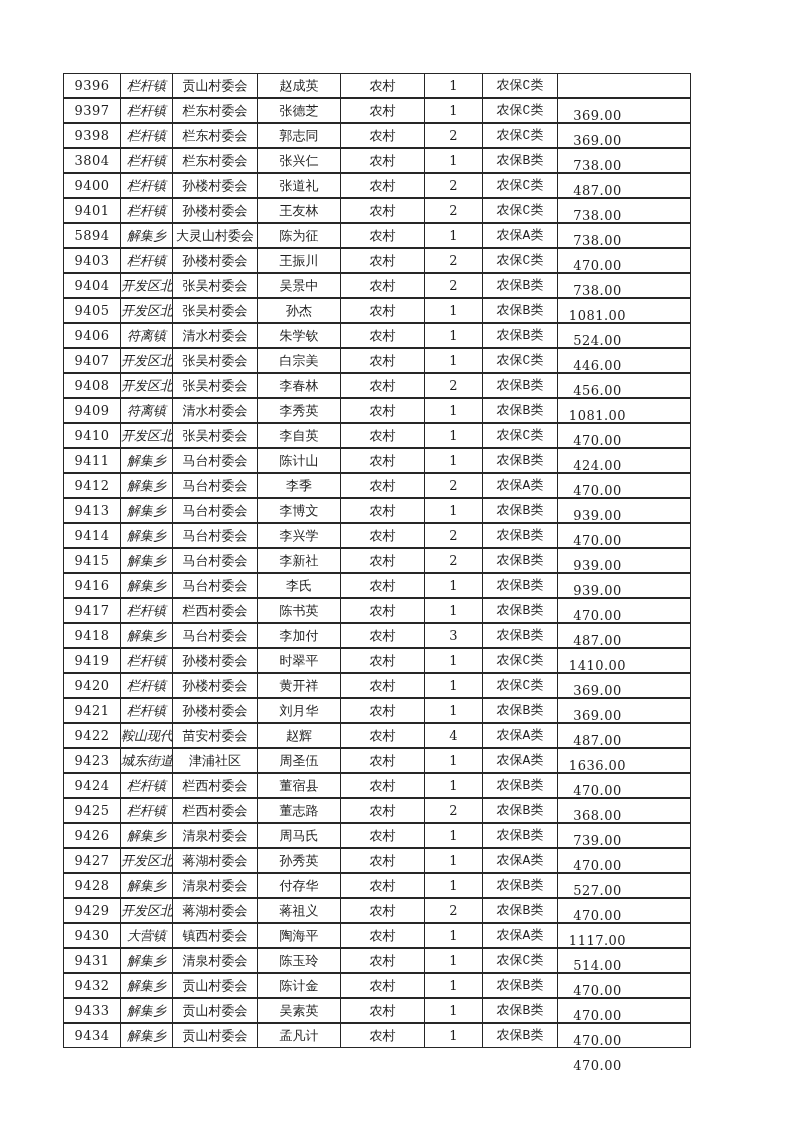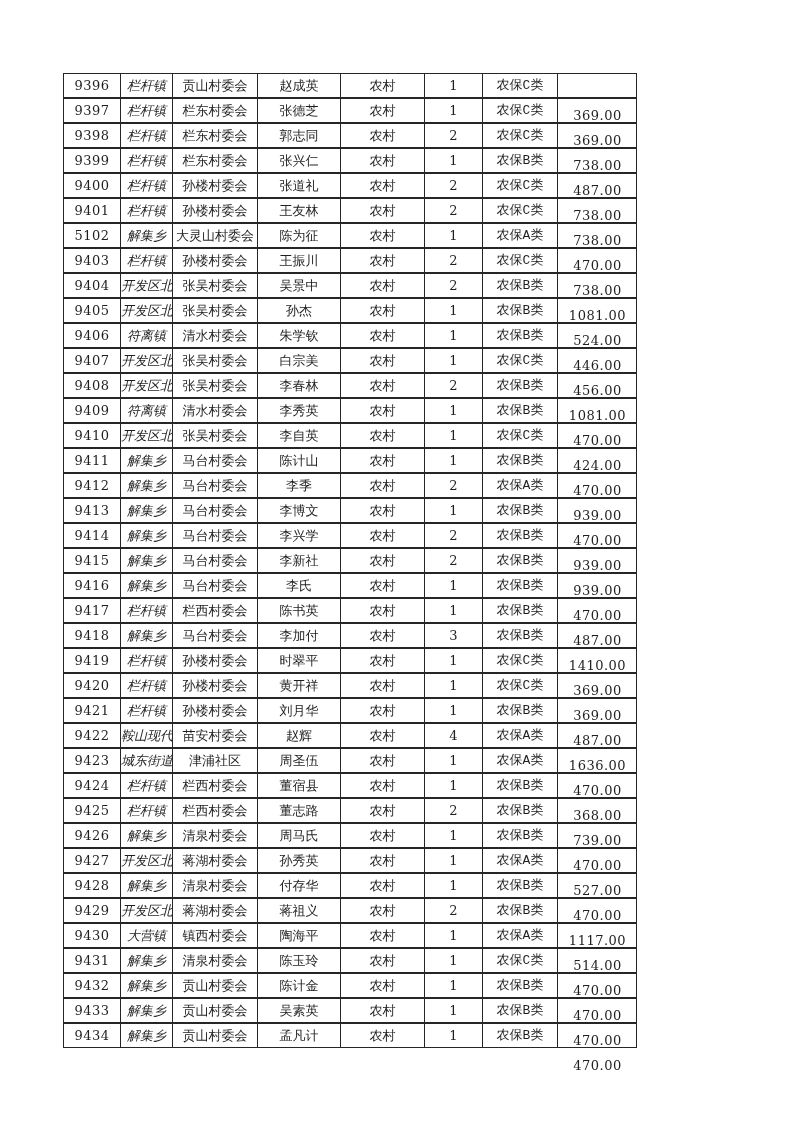--- a/index.html
+++ b/index.html
@@ -14,21 +14,21 @@
     margin: 0 auto;
     background: #ffffff;
     font-family: "DejaVu Serif", "Liberation Serif", serif;
     color: #1f1f1f;
     overflow: hidden;
   }
   .payment-table {
     position: absolute;
     left: 63px;
     top: 73px;
-    width: 574px;
+    width: 628px;
   }
   .t-row {
     display: flex;
     box-sizing: border-box;
     height: 25px;
     border: 1px solid #262626;
     background: #ffffff;
   }
   .t-cell {
     box-sizing: border-box;
@@ -80,21 +80,21 @@
         <div class="t-cell c0">9398</div>
         <div class="t-cell c1">栏杆镇</div>
         <div class="t-cell c2">栏东村委会</div>
         <div class="t-cell c3">郭志同</div>
         <div class="t-cell c4">农村</div>
         <div class="t-cell c5">2</div>
         <div class="t-cell c6">农保C类</div>
         <div class="t-cell c7">738.00</div>
       </div>
       <div class="t-row">
-        <div class="t-cell c0">9399</div>
+        <div class="t-cell c0">3804</div>
         <div class="t-cell c1">栏杆镇</div>
         <div class="t-cell c2">栏东村委会</div>
         <div class="t-cell c3">张兴仁</div>
         <div class="t-cell c4">农村</div>
         <div class="t-cell c5">1</div>
         <div class="t-cell c6">农保B类</div>
         <div class="t-cell c7">487.00</div>
       </div>
       <div class="t-row">
         <div class="t-cell c0">9400</div>
@@ -110,21 +110,21 @@
         <div class="t-cell c0">9401</div>
         <div class="t-cell c1">栏杆镇</div>
         <div class="t-cell c2">孙楼村委会</div>
         <div class="t-cell c3">王友林</div>
         <div class="t-cell c4">农村</div>
         <div class="t-cell c5">2</div>
         <div class="t-cell c6">农保C类</div>
         <div class="t-cell c7">738.00</div>
       </div>
       <div class="t-row">
-        <div class="t-cell c0">5102</div>
+        <div class="t-cell c0">5894</div>
         <div class="t-cell c1">解集乡</div>
         <div class="t-cell c2">大灵山村委会</div>
         <div class="t-cell c3">陈为征</div>
         <div class="t-cell c4">农村</div>
         <div class="t-cell c5">1</div>
         <div class="t-cell c6">农保A类</div>
         <div class="t-cell c7">470.00</div>
       </div>
       <div class="t-row">
         <div class="t-cell c0">9403</div>

